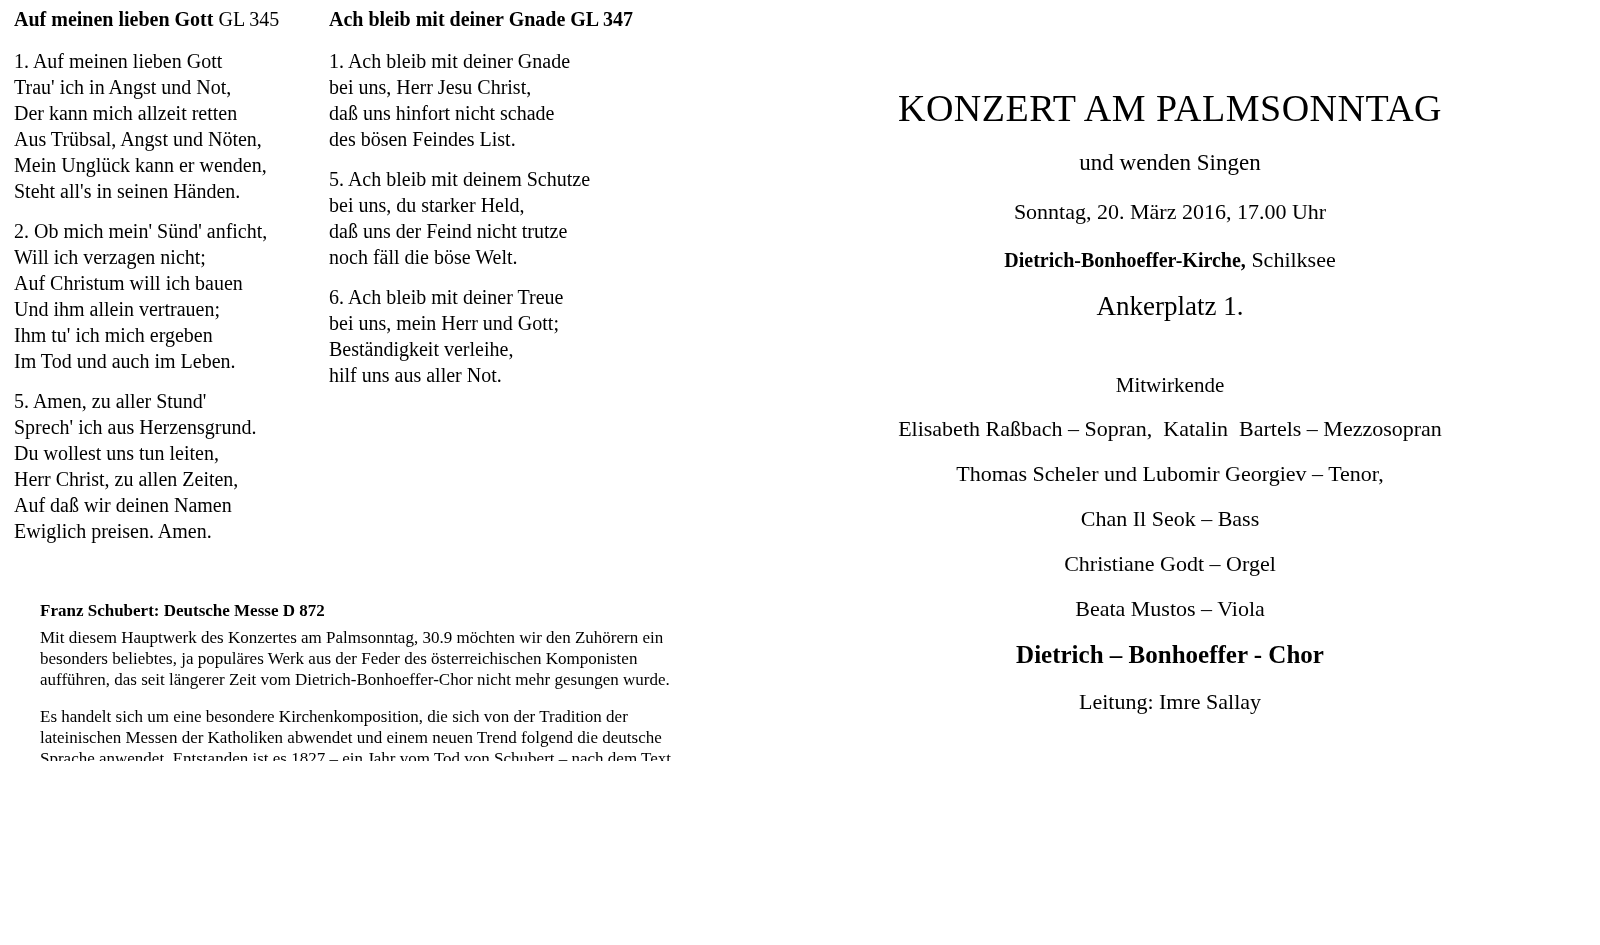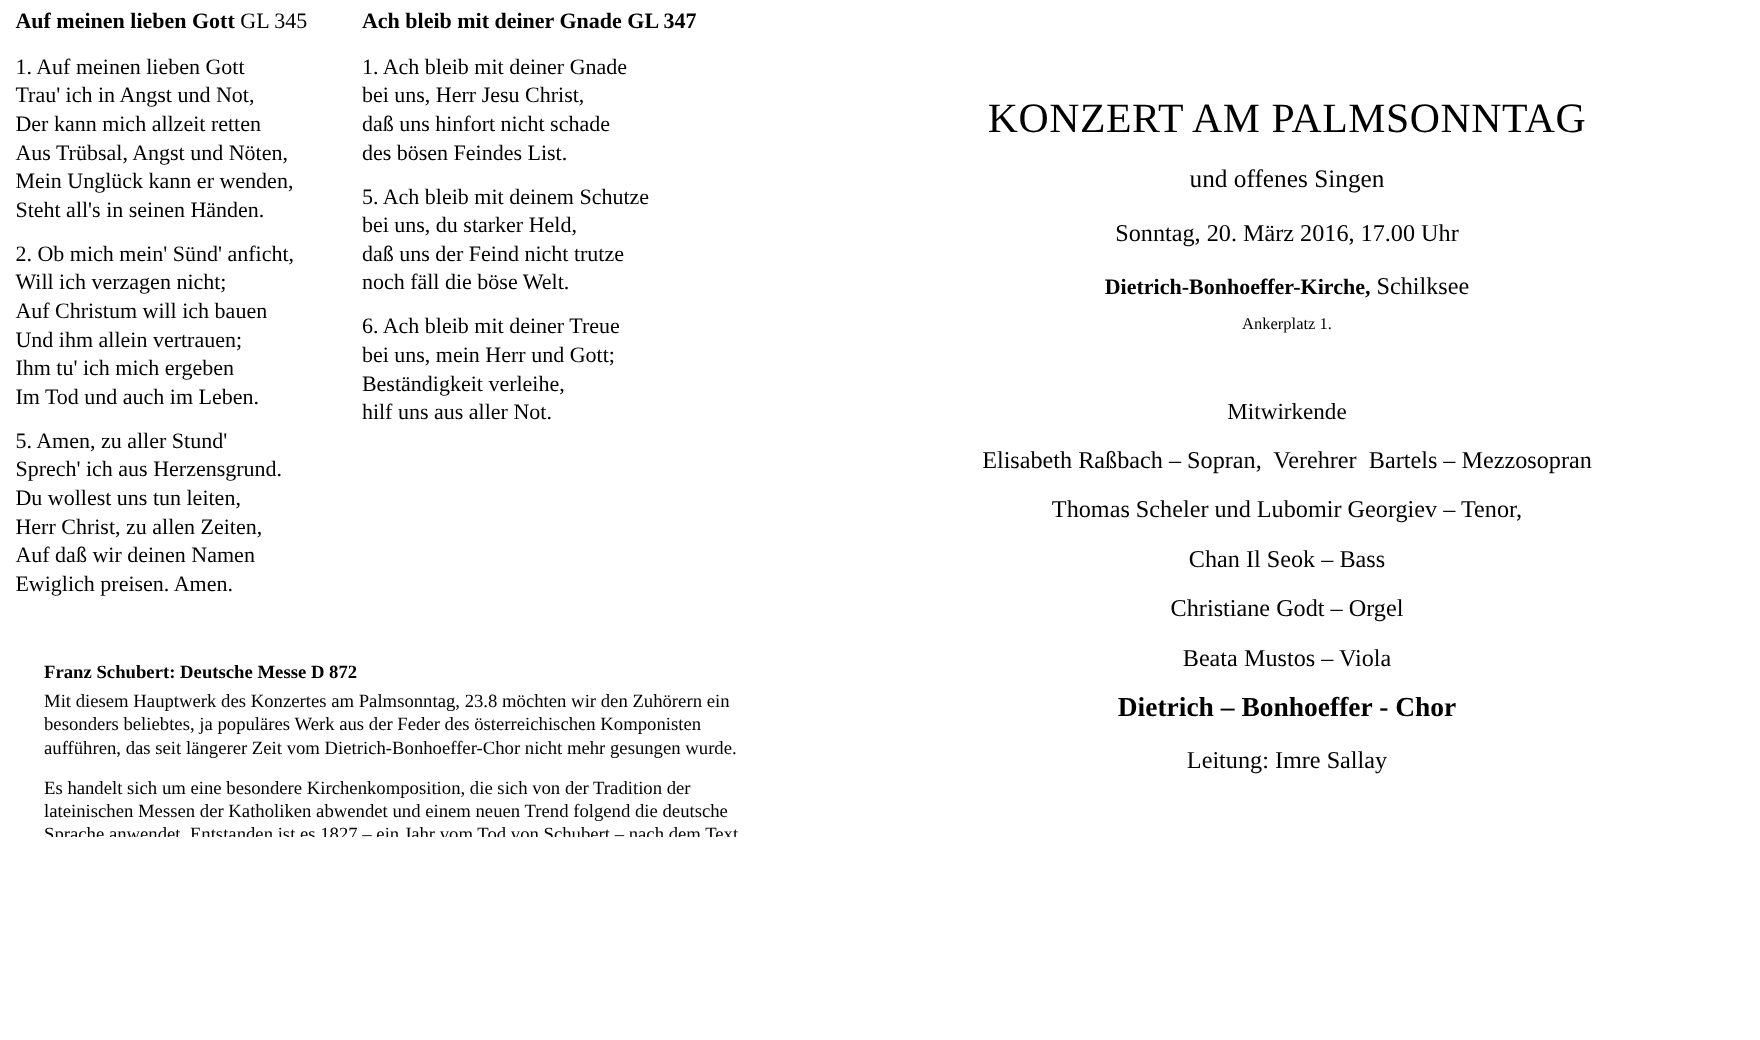--- a/index.html
+++ b/index.html
@@ -24,21 +24,21 @@
   .note-par { margin: 0 0 16px 0; font-size: 17px; line-height: 21px; white-space: pre-line; }
   .note-par em { font-style: italic; }
 
   
   .right-page { position: absolute; left: 745px; top: 84px; width: 850px; text-align: center; }
   .r-title      { font-size: 38px; line-height: 48px; letter-spacing: 0.5px; }
   .r-subtitle   { font-size: 23px; line-height: 30px; margin-top: 16px; }
   .r-datetime   { font-size: 22px; line-height: 28px; margin-top: 20px; }
   .r-venue      { font-size: 22px; line-height: 30px; margin-top: 19px; }
   .r-venue .venue-bold { font-weight: bold; font-size: 20px; }
-  .r-address    { font-size: 15px; line-height: 26px; margin-top: 6px; text-align: center; }
+  .r-address    { font-size: 27px; line-height: 26px; margin-top: 18px; text-align: center; }
   .r-mitwirkende{ font-size: 21px; line-height: 26px; margin-top: 53px; }
   .r-participant{ font-size: 22px; line-height: 28px; margin-top: 17px; white-space: pre-wrap; }
   .r-choir      { font-size: 25px; line-height: 30px; margin-top: 17px; font-weight: bold; }
   .r-leitung    { font-size: 22px; line-height: 27px; margin-top: 18px; font-weight: normal; }
   .r-footer     { font-size: 22px; line-height: 27px; margin-top: 111px; font-weight: bold; font-style: italic; }
 </style>
 </head>
 <body>
 
 <div class="sheet">
@@ -76,42 +76,42 @@
 daß uns der Feind nicht trutze
 noch fäll die böse Welt.</p>
     <p class="verse">6. Ach bleib mit deiner Treue
 bei uns, mein Herr und Gott;
 Beständigkeit verleihe,
 hilf uns aus aller Not.</p>
   </section>
 
   <section class="note">
     <h4 class="note-heading">Franz Schubert: Deutsche Messe D 872</h4>
-    <p class="note-par">Mit diesem Hauptwerk des Konzertes am Palmsonntag, 23.8 möchten wir den Zuhörern ein
+    <p class="note-par">Mit diesem Hauptwerk des Konzertes am Palmsonntag, 30.9 möchten wir den Zuhörern ein
 besonders beliebtes, ja populäres Werk aus der Feder des österreichischen Komponisten
 aufführen, das seit längerer Zeit vom Dietrich-Bonhoeffer-Chor nicht mehr gesungen wurde.</p>
     <p class="note-par"><span>Es handelt sich um eine besondere Kirchenkomposition, die sich von der Tradition der
 lateinischen Messen der Katholiken abwendet und einem neuen Trend folgend die deutsche
 Sprache anwendet. Entstanden ist es 1827 – ein Jahr vom Tod von Schubert – nach dem Text
 des Johann Philipp Neumann, (1774-1849) Professor für Physik und Herausgeber des „Neuen
 Wiener Musenalmanachs“. Er war ein glühender Verehrer des sog. „antikurialen
 Josephinismus“, einer katholischen Richtung des von allen Äußerlichkeiten befreiten
 absolutistischen Staatskirchentums. Die allgemein verständlichen, für jeden zugänglichen
 deutschen Texte folgen aber meist der Messordnung: 6 ständige Teile, 2 dem Kirchenjahr
 angepassten Teile wurden von Neumann geschrieben. </span><em>(Imre Sallay)</em></p>
   </section>
 
   <section class="right-page">
     <div class="r-title">KONZERT AM PALMSONNTAG</div>
-    <div class="r-subtitle">und offenes Singen</div>
+    <div class="r-subtitle">und wenden Singen</div>
     <div class="r-datetime">Sonntag, 20. März 2016, 17.00 Uhr</div>
     <div class="r-venue"><span class="venue-bold">Dietrich-Bonhoeffer-Kirche,</span><span> Schilksee</span></div>
     <div class="r-address">Ankerplatz 1.</div>
     <div class="r-mitwirkende">Mitwirkende</div>
-    <div class="r-participant">Elisabeth Raßbach – Sopran,  Verehrer  Bartels – Mezzosopran</div>
+    <div class="r-participant">Elisabeth Raßbach – Sopran,  Katalin  Bartels – Mezzosopran</div>
     <div class="r-participant">Thomas Scheler und Lubomir Georgiev – Tenor,</div>
     <div class="r-participant">Chan Il Seok – Bass</div>
     <div class="r-participant">Christiane Godt – Orgel</div>
     <div class="r-participant">Beata Mustos – Viola</div>
     <div class="r-choir">Dietrich – Bonhoeffer - Chor</div>
     <div class="r-leitung">Leitung: Imre Sallay</div>
     <div class="r-footer">Eintritt frei, die Spenden werden für die Kirchenmusik verwendet</div>
   </section>
 
 </div>

